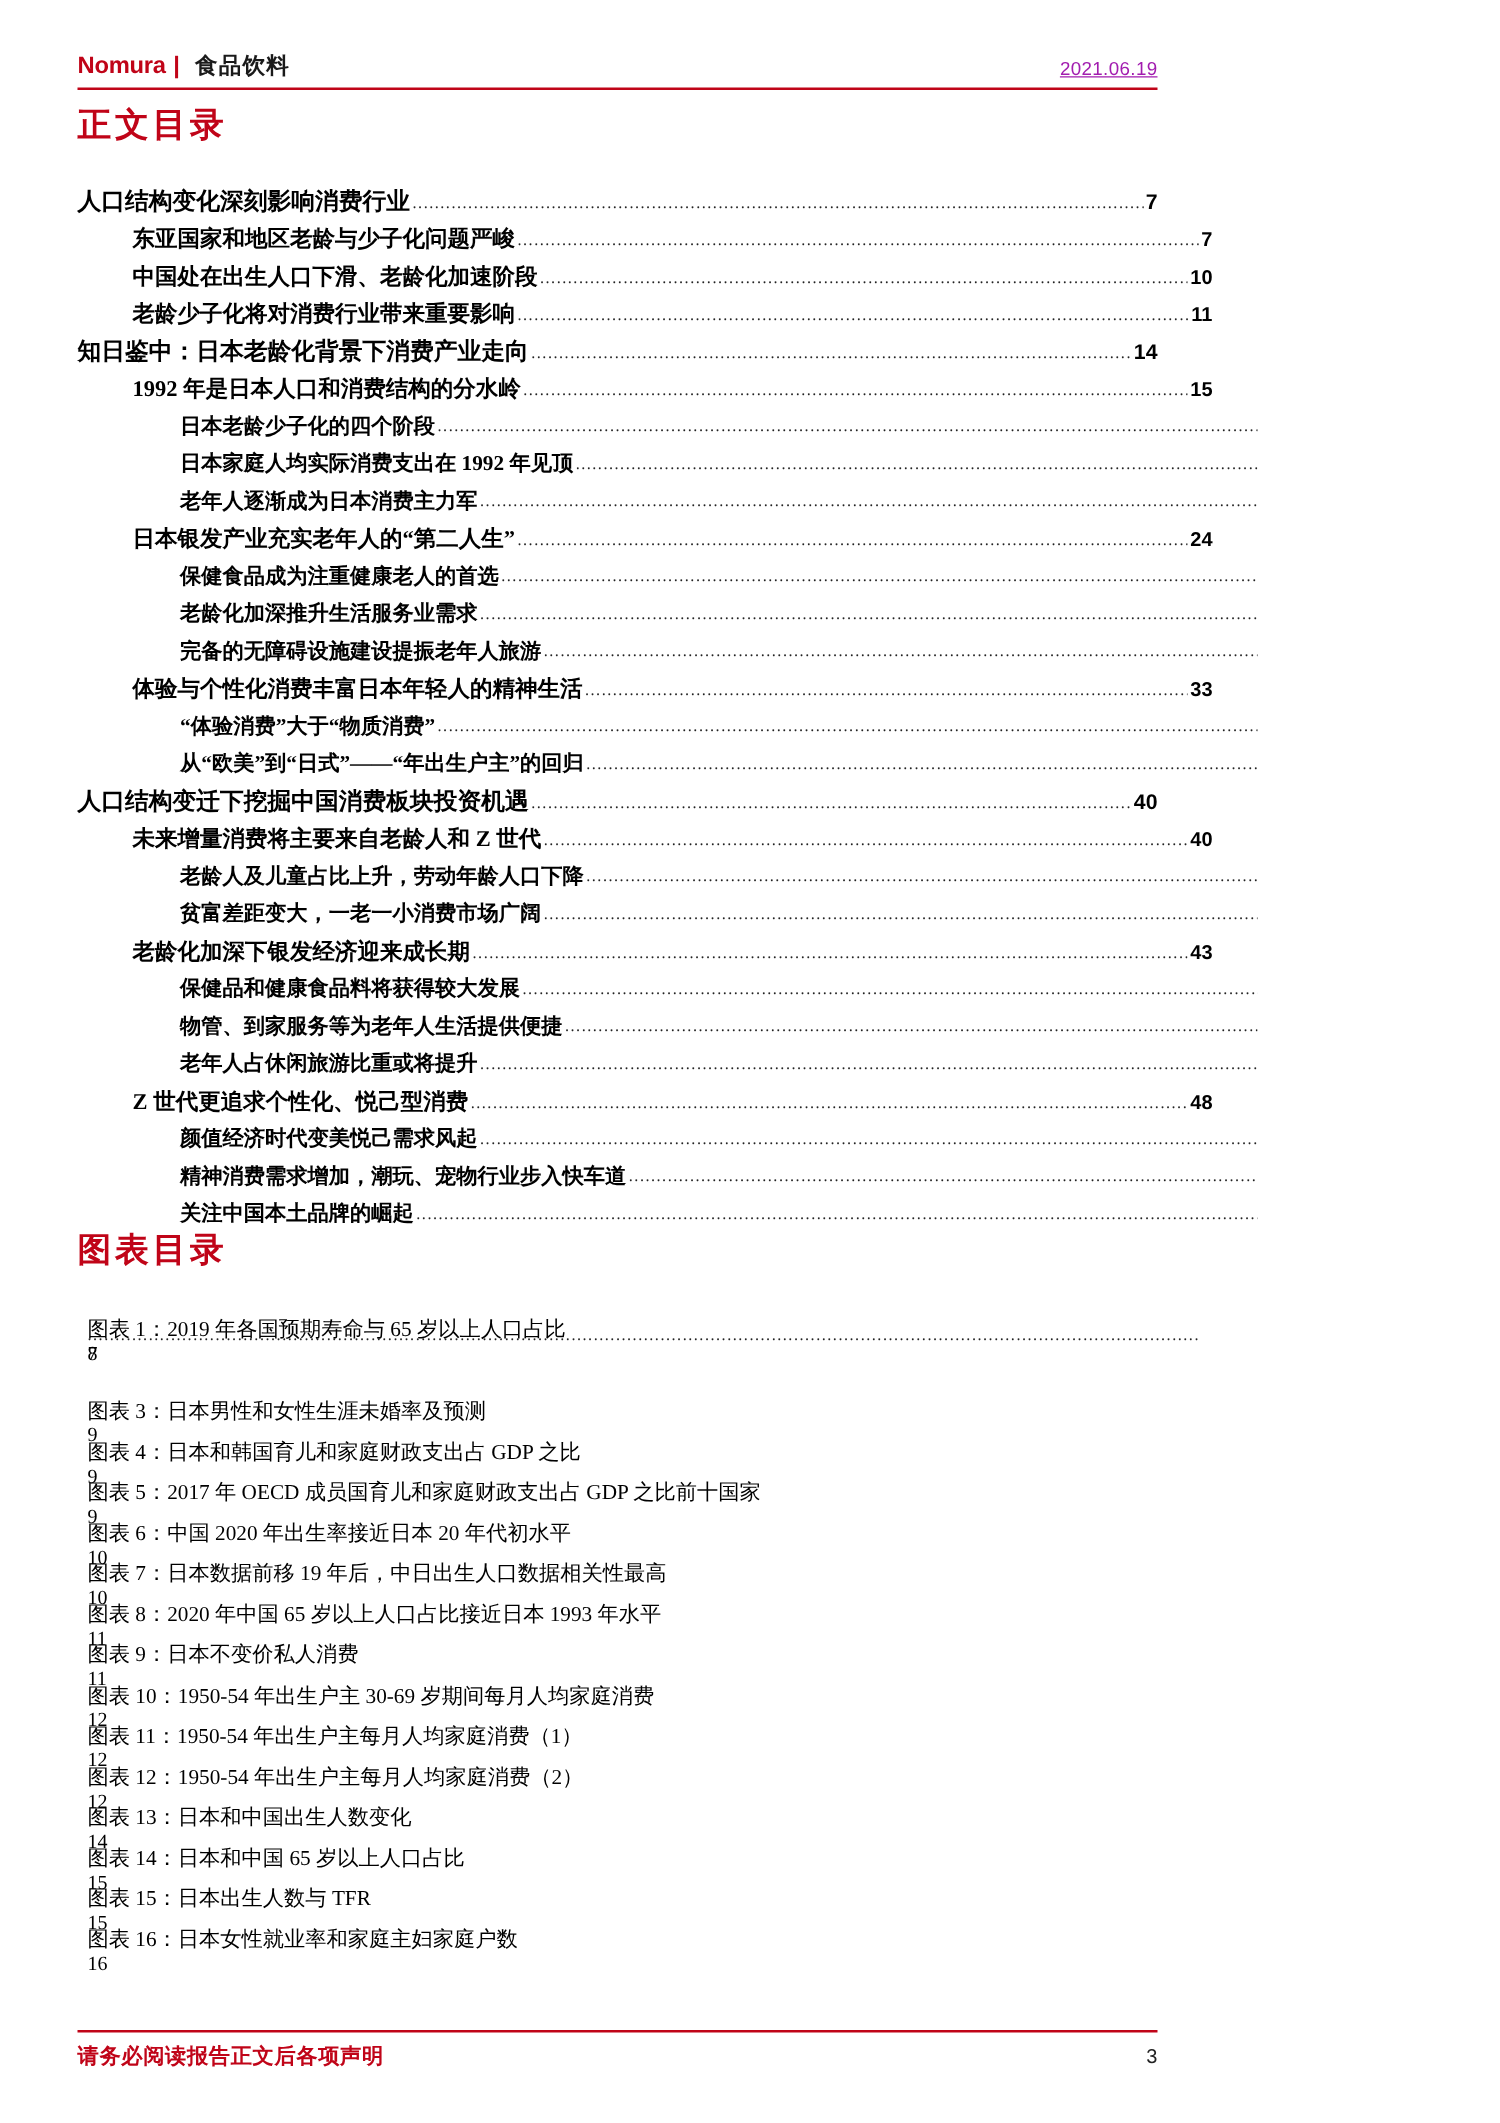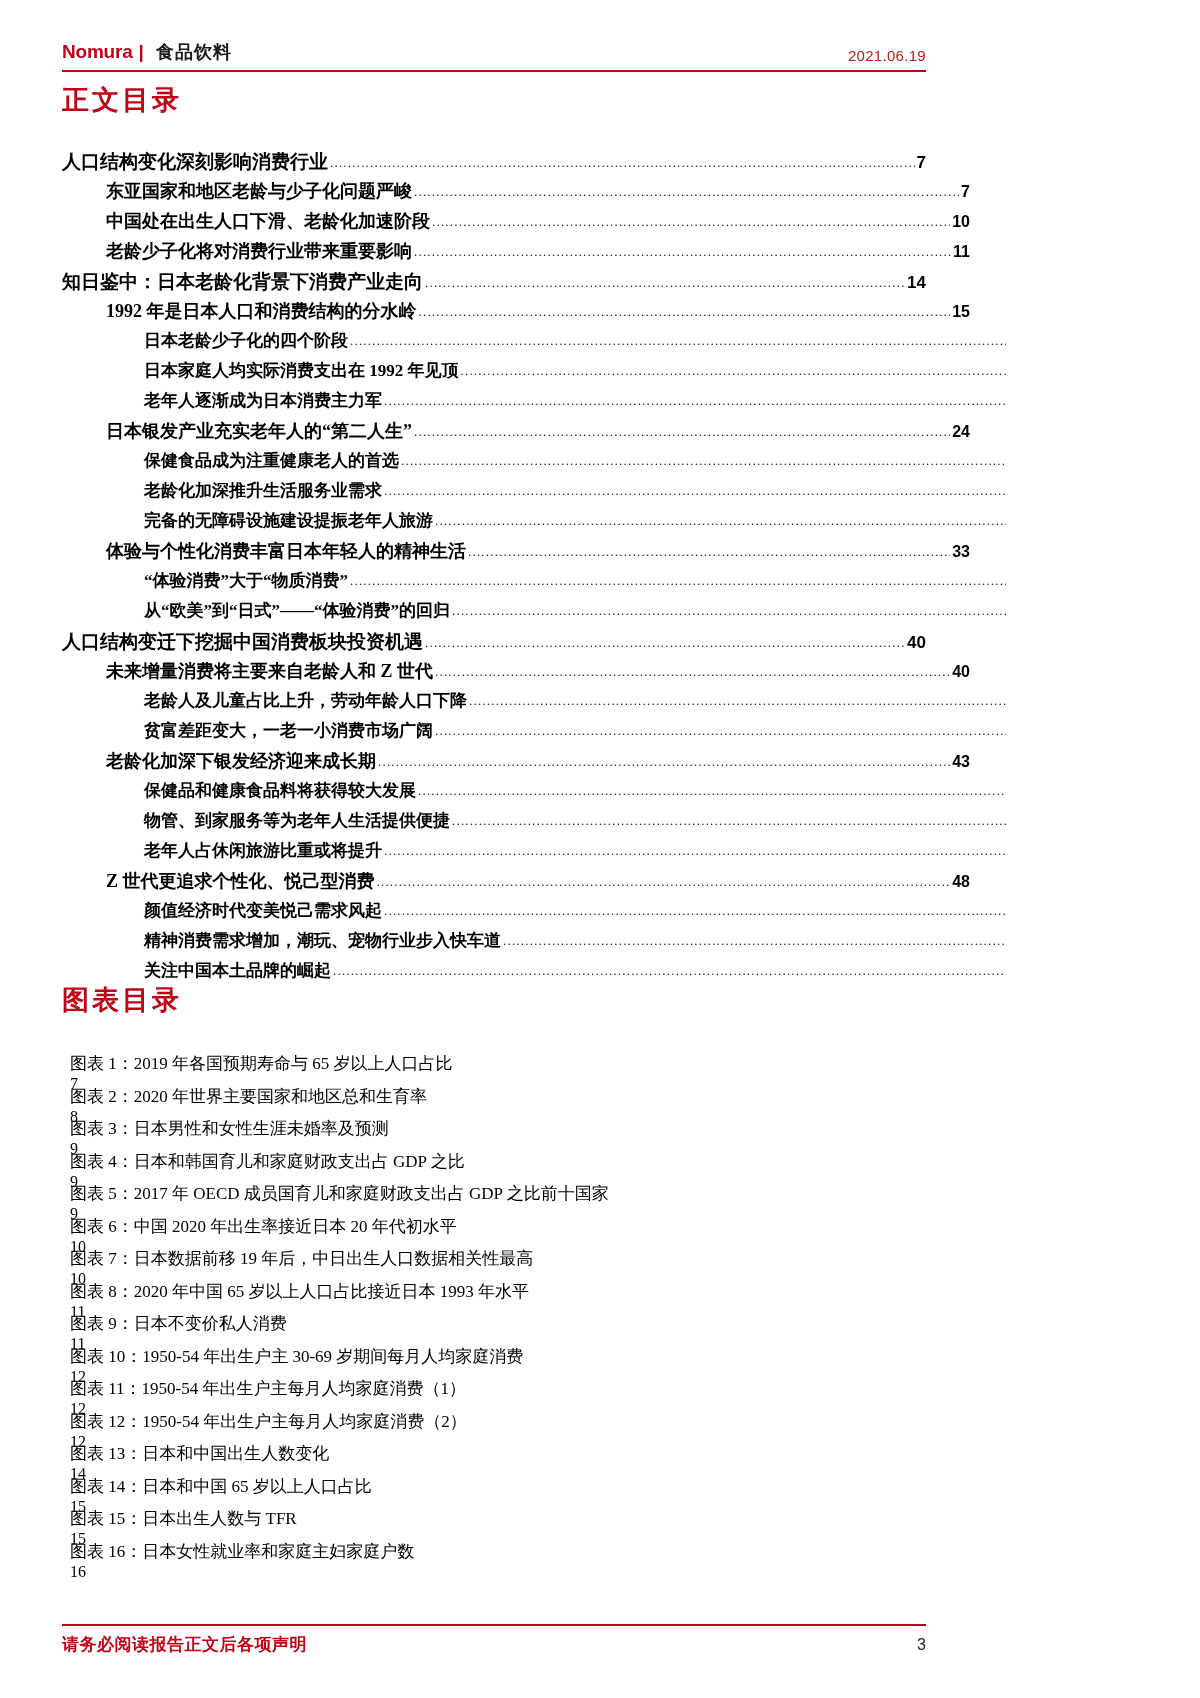--- a/index.html
+++ b/index.html
@@ -61,22 +61,23 @@
     font-family: "Liberation Serif", "DejaVu Serif", serif;
     font-size: 18px;
     font-weight: 700;
     color: #1a1a1a;
     letter-spacing: 1px;
     margin-left: 8px;
   }
   .header-date {
     font-family: "Liberation Sans", "DejaVu Sans", sans-serif;
     font-size: 15px;
-    color: #b91c1c;
+    color: #a21caf;
     letter-spacing: 0.3px;
+    text-decoration: underline;
   }
   .header-rule {
     margin-top: 6px;
     border-top: 2.5px solid #c00418;
     width: 100%;
   }
 
   
   .section-title {
     font-family: "Liberation Serif", "DejaVu Serif", serif;
@@ -267,21 +268,21 @@
       <div class="toc-row lvl-2">
         <span class="toc-label">体验与个性化消费丰富日本年轻人的精神生活</span>
         <span class="toc-dots">........................................................................................................................................................................................................</span>
         <span class="toc-page">33</span>
       </div>
       <div class="toc-row lvl-3">
         <span class="toc-label">“体验消费”大于“物质消费”</span>
         <span class="toc-dots">........................................................................................................................................................................................................</span>
       </div>
       <div class="toc-row lvl-3">
-        <span class="toc-label">从“欧美”到“日式”——“体验消费”的回归</span>
+        <span class="toc-label">从“欧美”到“日式”——“年出生户主”的回归</span>
         <span class="toc-dots">........................................................................................................................................................................................................</span>
       </div>
       <div class="toc-row lvl-1">
         <span class="toc-label">人口结构变迁下挖掘中国消费板块投资机遇</span>
         <span class="toc-dots">........................................................................................................................................................................................................</span>
         <span class="toc-page">40</span>
       </div>
       <div class="toc-row lvl-2">
         <span class="toc-label">未来增量消费将主要来自老龄人和 Z 世代</span>
         <span class="toc-dots">........................................................................................................................................................................................................</span>
@@ -333,21 +334,20 @@
 
   <div id="fig-toc-title" class="section-title">图表目录</div>
 
   <div id="fig-toc-list" class="toc">
       <div class="fig-row">
         <span class="toc-label">图表 1：2019 年各国预期寿命与 65 岁以上人口占比</span>
         <span class="toc-dots">........................................................................................................................................................................................................</span>
         <span class="toc-page">7</span>
       </div>
       <div class="fig-row">
-        <span class="toc-label">图表 2：2020 年世界主要国家和地区总和生育率</span>
         <span class="toc-dots">........................................................................................................................................................................................................</span>
         <span class="toc-page">8</span>
       </div>
       <div class="fig-row">
         <span class="toc-label">图表 3：日本男性和女性生涯未婚率及预测</span>
         <span class="toc-dots">........................................................................................................................................................................................................</span>
         <span class="toc-page">9</span>
       </div>
       <div class="fig-row">
         <span class="toc-label">图表 4：日本和韩国育儿和家庭财政支出占 GDP 之比</span>

